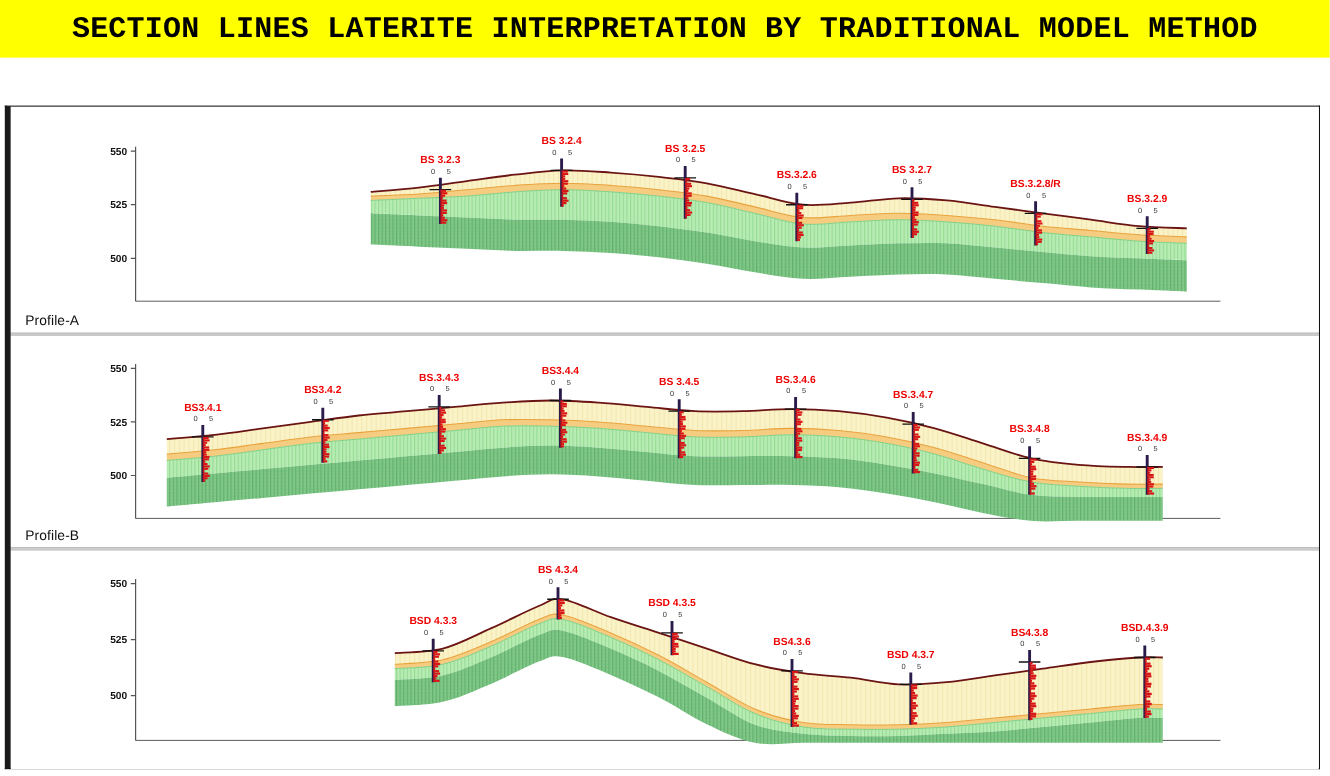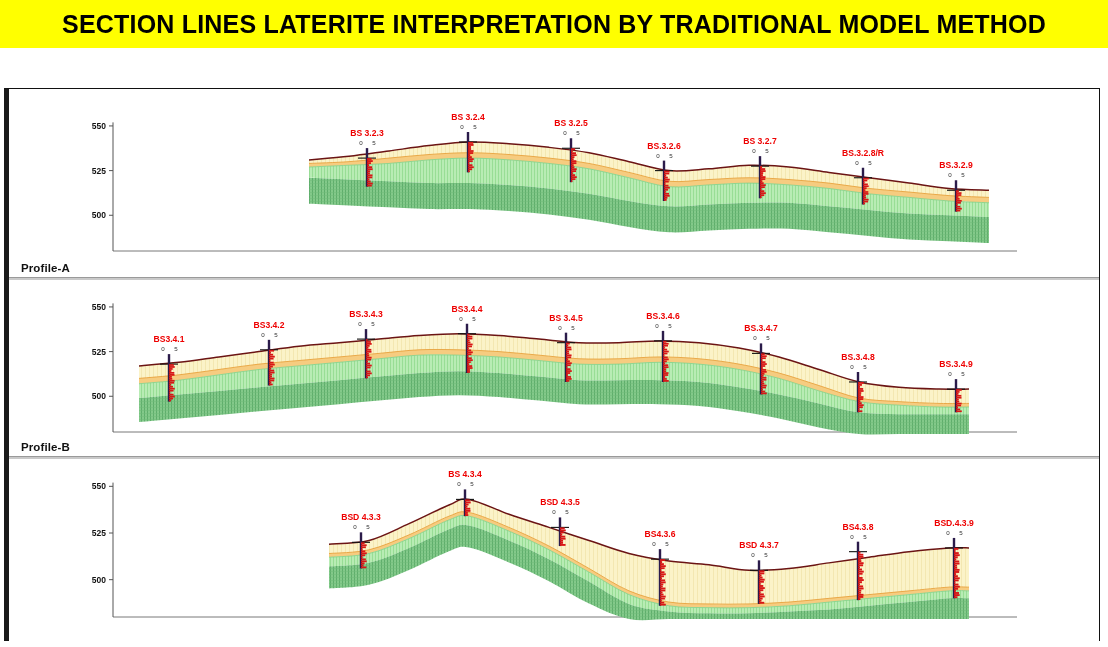--- a/index.html
+++ b/index.html
@@ -12,41 +12,41 @@
   }
   
   #title-banner{
     position:absolute;left:0;top:0;width:1108px;height:48px;
     background:#ffff00;
     display:flex;align-items:center;justify-content:center;
   }
   #title-text{
     font-size:25px;font-weight:700;color:#000;
     letter-spacing:.2px;white-space:nowrap;
-    font-family:Liberation Sans, sans-serif;
+    font-family:Liberation Mono, monospace;
   }
   
   #figure-frame{
     position:absolute;left:4px;top:88px;
     width:1096px;height:553px;
     border:1px solid #111;
     border-left:5px solid #1a1a1a;
     background:#ffffff;
     box-sizing:border-box;
   }
   .panel{
     position:relative;width:100%;
     box-sizing:border-box;
     background:#fff;
   }
   .panel-sep{height:1px;background:#9a9a9a;width:100%;}
   .panel-sep2{height:2px;background:#9a9a9a;width:100%;}
   .panel-label{
     position:absolute;left:12px;bottom:3px;
-    font-size:11.5px;font-weight:700;color:#111;
+    font-size:11.5px;font-weight:400;color:#111;
     font-family:"Liberation Sans", sans-serif;
     letter-spacing:.1px;
   }
   svg{display:block;}
   .ytick{
     font-size:8.5px;font-weight:700;fill:#111;
     font-family:"Liberation Sans", sans-serif;
     text-anchor:end;
   }
   .bh-label{

